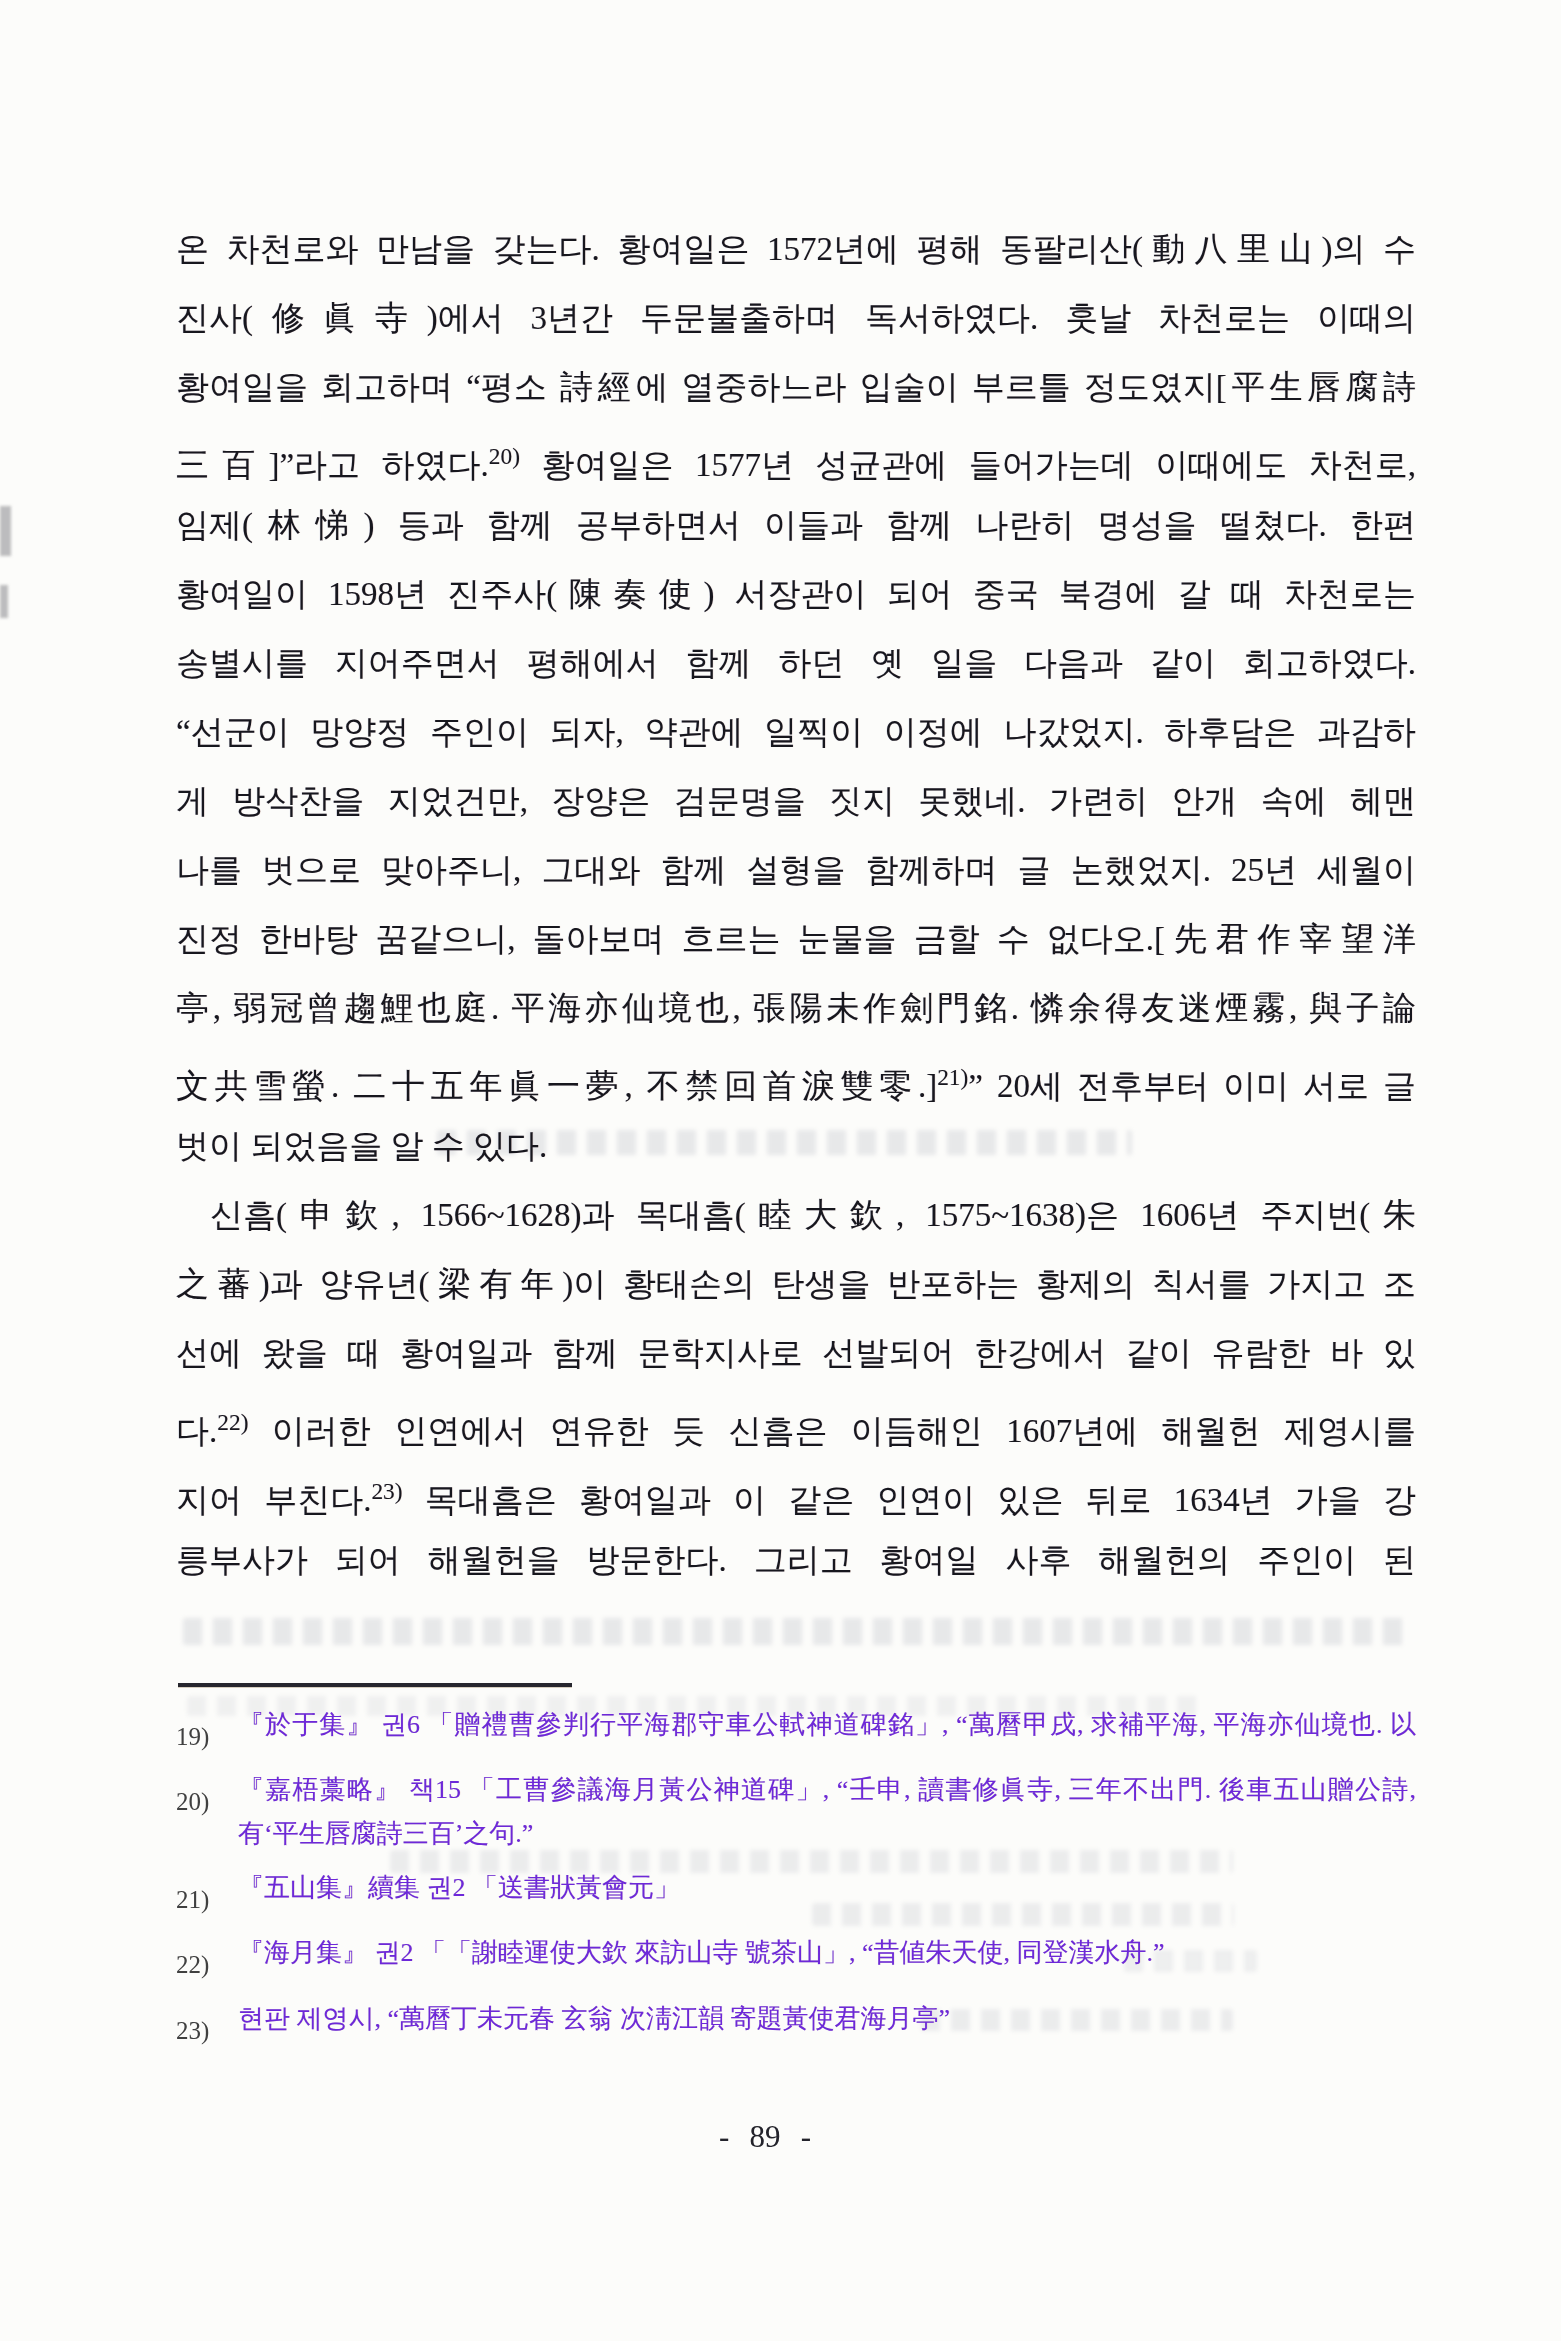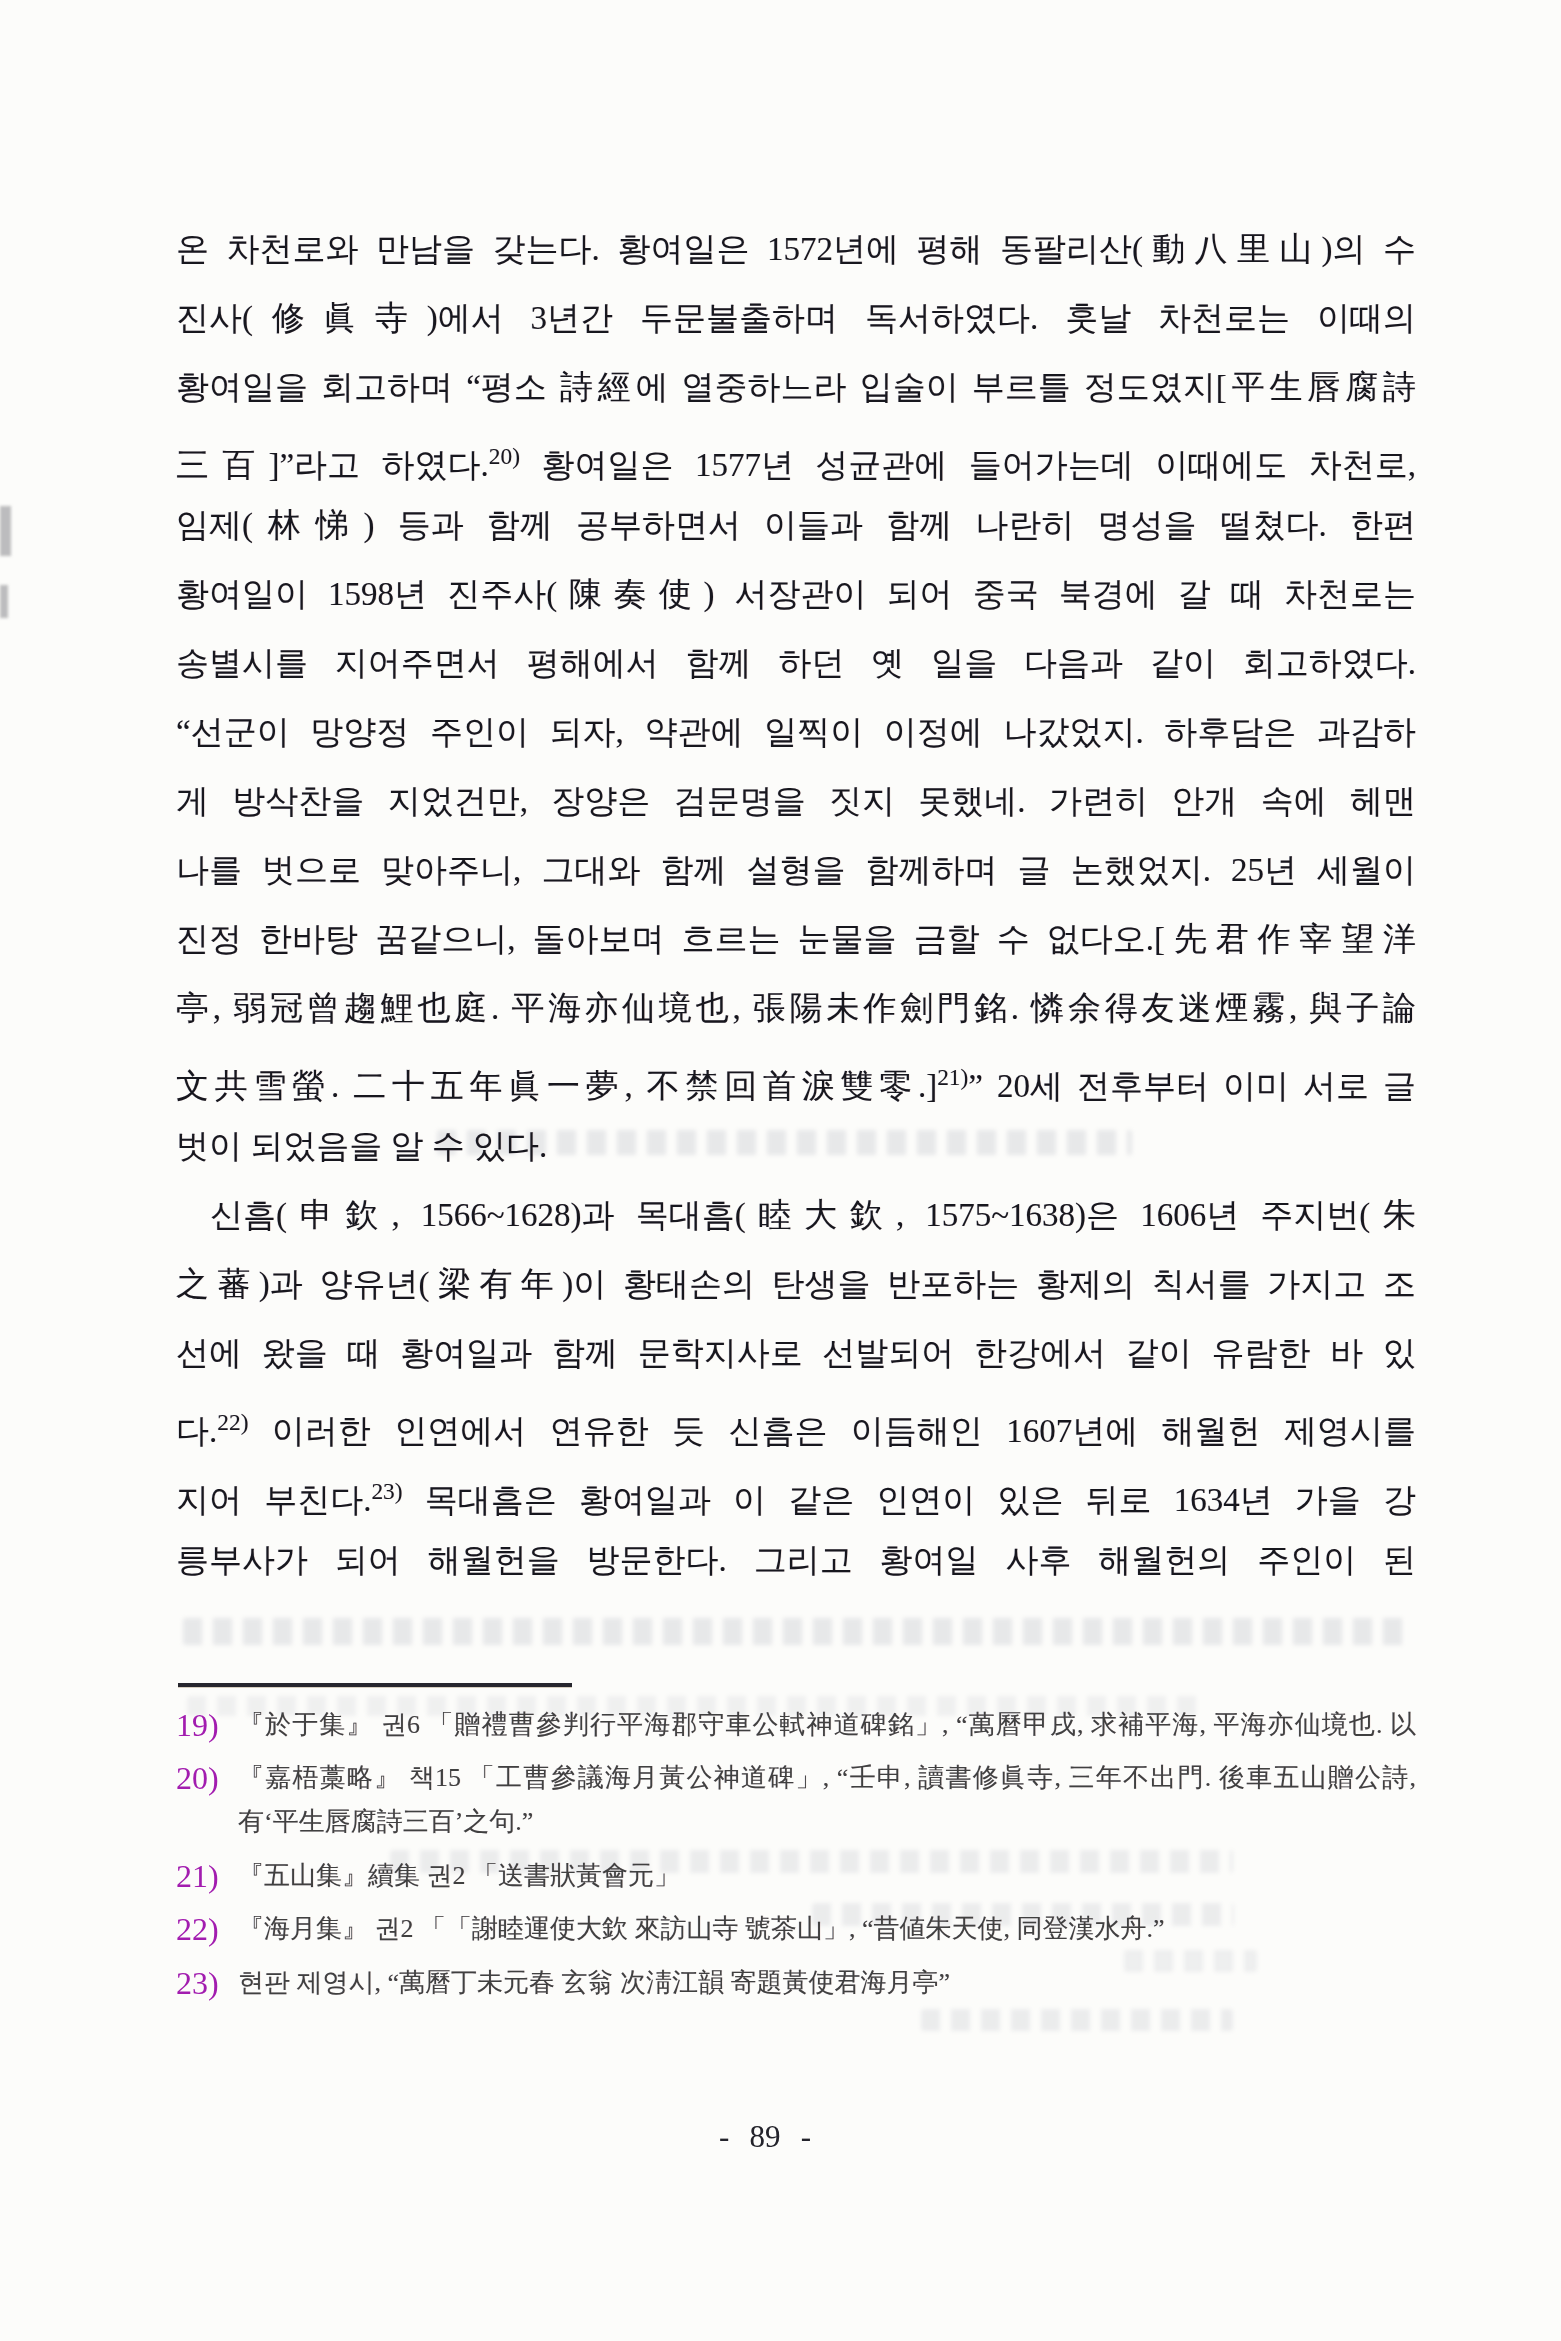--- a/index.html
+++ b/index.html
@@ -50,29 +50,30 @@
   .footnotes{
     position:absolute;left:176px;top:1703px;width:1240px;
     z-index:2;
   }
   .fn-entry{
     display:flex;
     margin-bottom:9.4px;
   }
   .fn-num{
     flex:0 0 62px;
-    font-size:32px;
+    font-size:25px;
     line-height:44px;
-    color:#a21caf;
+    color:#404040;
+    margin-top:12px;
   }
   .fn-body{flex:1 1 auto;min-width:0;}
   .fn-line{
     font-size:26px;
     line-height:44px;
-    color:#404040;
+    color:#6d28d9;
     text-align:left;
     text-shadow:0.4px 0 rgba(150,45,25,.14), -0.4px 0 rgba(35,60,150,.14);
   }
   .fn-line.just{
     text-align:justify;
     text-align-last:justify;
     white-space:nowrap;
   }
   
   .page-number{

